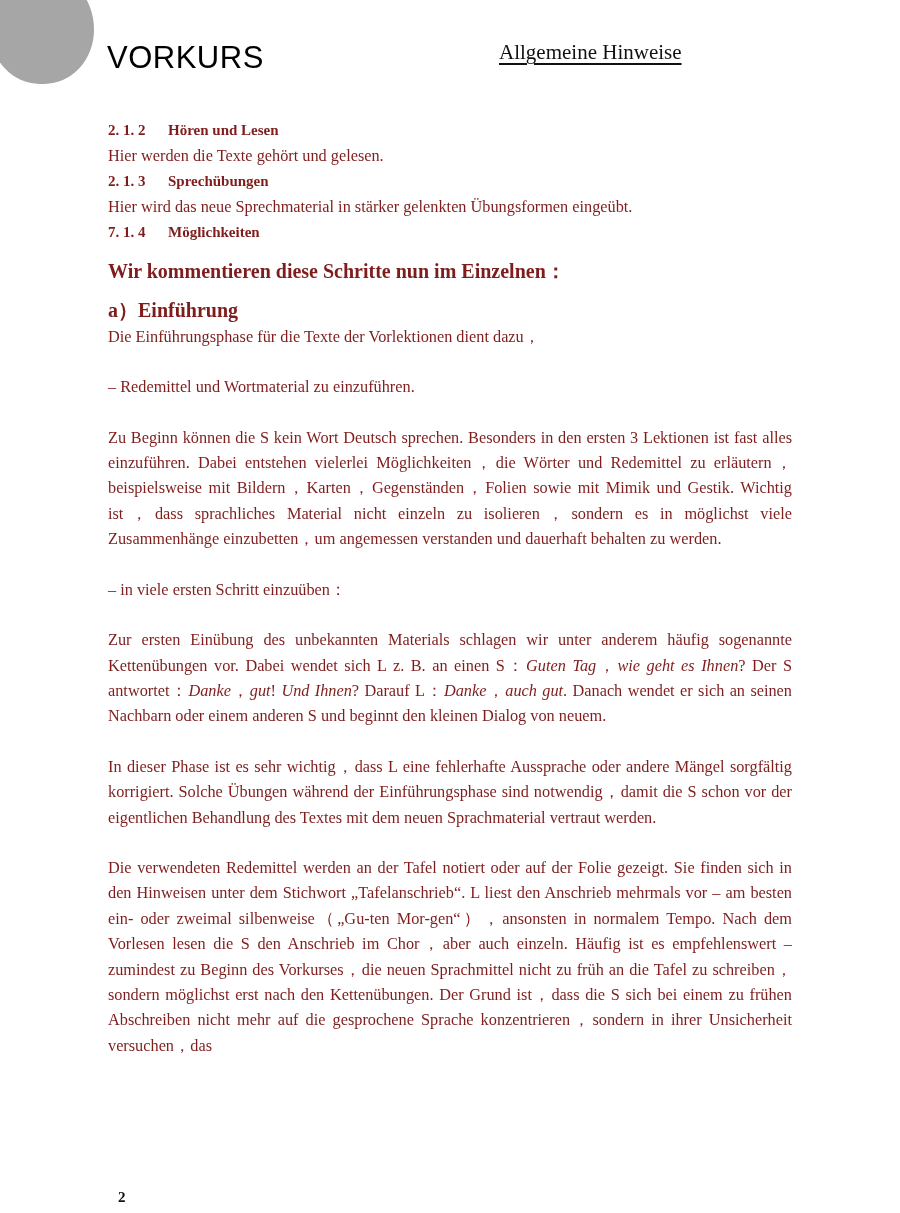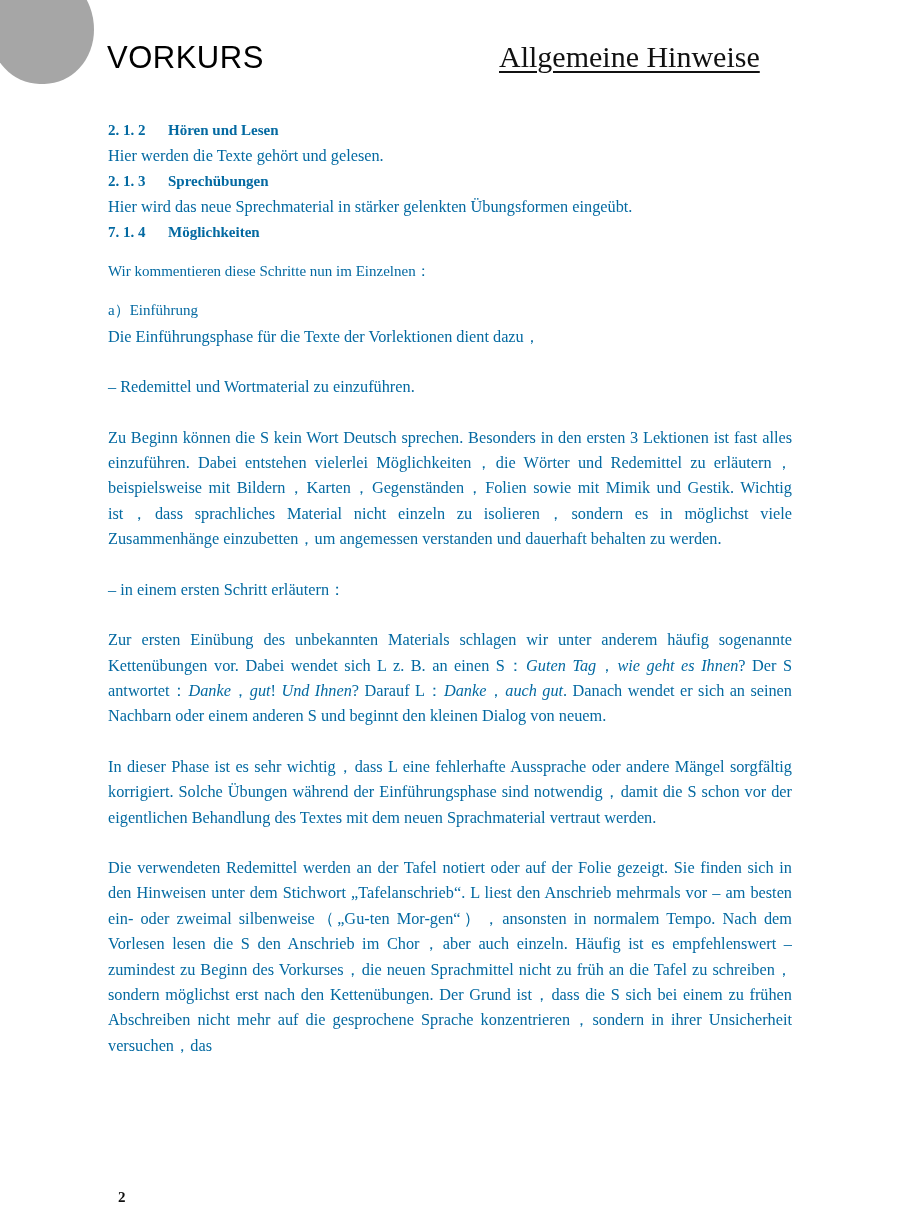--- a/index.html
+++ b/index.html
@@ -1,27 +1,27 @@
 <!DOCTYPE html>
 <html><head>
 <meta charset="utf-8">
 <style>
   html, body { margin: 0; padding: 0; background: #ffffff; }
   body { width: 900px; height: 1213px; position: relative; overflow: hidden; color: #1a1a1a; }
   .corner-blob { position: absolute; left: -10px; top: -30px; width: 104px; height: 114px; background: #a6a6a6; border-radius: 0 55% 50% 50%; }
   .header-left { position: absolute; left: 107px; top: 40px; font-family: "Liberation Sans", sans-serif; font-size: 31px; color: #000000; letter-spacing: 0.5px; }
-  .header-right { position: absolute; left: 499px; top: 40px; font-family: "Liberation Serif", serif; font-size: 30px; color: #111; text-decoration: underline; text-underline-offset: 4px; text-decoration-thickness: 2px; }
-  .content { position: absolute; left: 108px; top: 118px; width: 684px; font-family: "Liberation Serif", serif; font-size: 16.3px; line-height: 25.4px; color: #0369a1; }
+  .header-right { position: absolute; left: 499px; top: 40px; font-family: "Liberation Serif", serif; font-size: 21px; color: #111; text-decoration: underline; text-underline-offset: 4px; text-decoration-thickness: 2px; }
+  .content { position: absolute; left: 108px; top: 118px; width: 684px; font-family: "Liberation Serif", serif; font-size: 16.3px; line-height: 25.4px; color: #7f1d1d; }
   .content p { margin: 0; }
   .sec-h { font-weight: bold; font-size: 15px; }
   .sec-num { display: inline-block; width: 60px; }
   .j { text-align: justify; text-align-last: left; }
   .gap { height: 14px; }
   .gap-big { height: 25px; }
-  .bold { font-weight: normal; font-size: 15px; }
+  .bold { font-weight: bold; font-size: 20px; }
   .page-num { position: absolute; left: 118px; top: 1189px; font-family: "Liberation Serif", serif; font-weight: bold; font-size: 15px; color: #111; }
   i { font-style: italic; }
 </style>
 </head>
 <body>
 
 <div class="corner-blob"></div>
 <div class="header-left">VORKURS</div>
 <div class="header-right">Allgemeine Hinweise</div>
 
@@ -34,21 +34,21 @@
   <div class="gap"></div>
   <p class="bold">Wir kommentieren diese Schritte nun im Einzelnen：</p>
   <div class="gap"></div>
   <p class="bold">a）Einführung</p>
   <p>Die Einführungsphase für die Texte der Vorlektionen dient dazu，</p>
   <div class="gap-big"></div>
   <p>– Redemittel und Wortmaterial zu einzuführen.</p>
   <div class="gap-big"></div>
   <p class="j">Zu Beginn können die S kein Wort Deutsch sprechen. Besonders in den ersten 3 Lektionen ist fast alles einzuführen. Dabei entstehen vielerlei Möglichkeiten，die Wörter und Redemittel zu erläutern，beispielsweise mit Bildern，Karten，Gegenständen，Folien sowie mit Mimik und Gestik. Wichtig ist，dass sprachliches Material nicht einzeln zu isolieren，sondern es in möglichst viele Zusammenhänge einzubetten，um angemessen verstanden und dauerhaft behalten zu werden.</p>
   <div class="gap-big"></div>
-  <p>– in einem ersten Schritt erläutern：</p>
+  <p>– in viele ersten Schritt einzuüben：</p>
   <div class="gap-big"></div>
   <p class="j"><span>Zur ersten Einübung des unbekannten Materials schlagen wir unter anderem häufig sogenannte Kettenübungen vor. Dabei wendet sich L z. B. an einen S：</span><i>Guten Tag</i><span>，</span><i>wie geht es Ihnen</i><span>? Der S antwortet：</span><i>Danke</i><span>，</span><i>gut</i><span>! </span><i>Und Ihnen</i><span>? Darauf L：</span><i>Danke</i><span>，</span><i>auch gut</i><span>. Danach wendet er sich an seinen Nachbarn oder einem anderen S und beginnt den kleinen Dialog von neuem.</span></p>
   <div class="gap-big"></div>
   <p class="j">In dieser Phase ist es sehr wichtig，dass L eine fehlerhafte Aussprache oder andere Mängel sorgfältig korrigiert. Solche Übungen während der Einführungsphase sind notwendig，damit die S schon vor der eigentlichen Behandlung des Textes mit dem neuen Sprachmaterial vertraut werden.</p>
   <div class="gap-big"></div>
   <p class="j">Die verwendeten Redemittel werden an der Tafel notiert oder auf der Folie gezeigt. Sie finden sich in den Hinweisen unter dem Stichwort „Tafelanschrieb“. L liest den Anschrieb mehrmals vor – am besten ein- oder zweimal silbenweise（„Gu-ten Mor-gen“），ansonsten in normalem Tempo. Nach dem Vorlesen lesen die S den Anschrieb im Chor，aber auch einzeln. Häufig ist es empfehlenswert – zumindest zu Beginn des Vorkurses，die neuen Sprachmittel nicht zu früh an die Tafel zu schreiben，sondern möglichst erst nach den Kettenübungen. Der Grund ist，dass die S sich bei einem zu frühen Abschreiben nicht mehr auf die gesprochene Sprache konzentrieren，sondern in ihrer Unsicherheit versuchen，das</p>
 </div>
 
 <div class="page-num">2</div>
 

